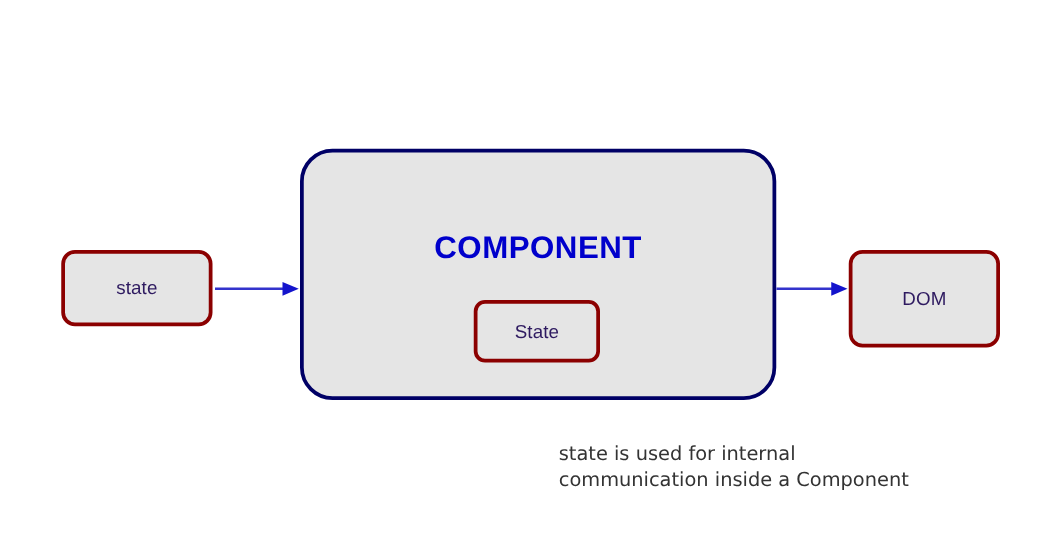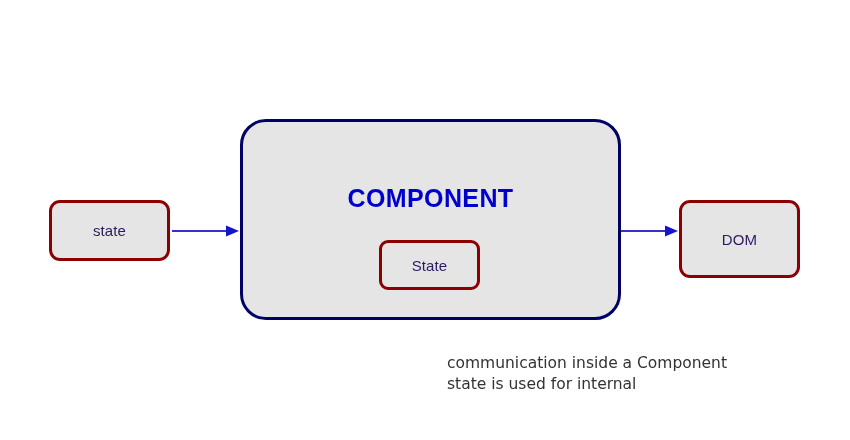--- a/index.html
+++ b/index.html
@@ -135,17 +135,17 @@
       <line x1="0" y1="7" x2="46" y2="7" stroke="#3333CC" stroke-width="2"></line>
       <polygon points="44,1.5 57,7 44,12.5" fill="#1414CC"></polygon>
     </svg>
   </div>
 
   <div class="box box-dom">
     <span class="label-sm">DOM</span>
   </div>
 
   <div class="caption">
+    <span class="caption-line">state is used for internal</span>
     <span class="caption-line">communication inside a Component</span>
-    <span class="caption-line">state is used for internal</span>
   </div>
 
 </div>
 
 </body></html>

